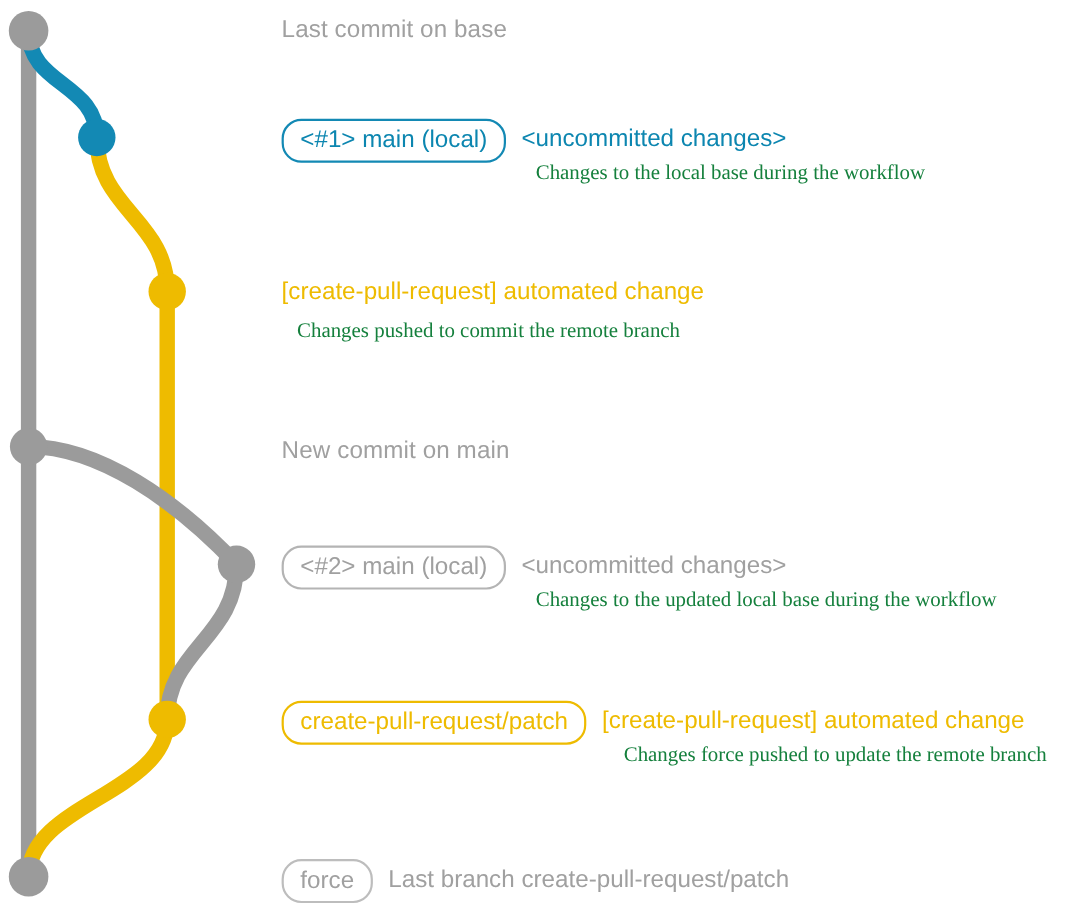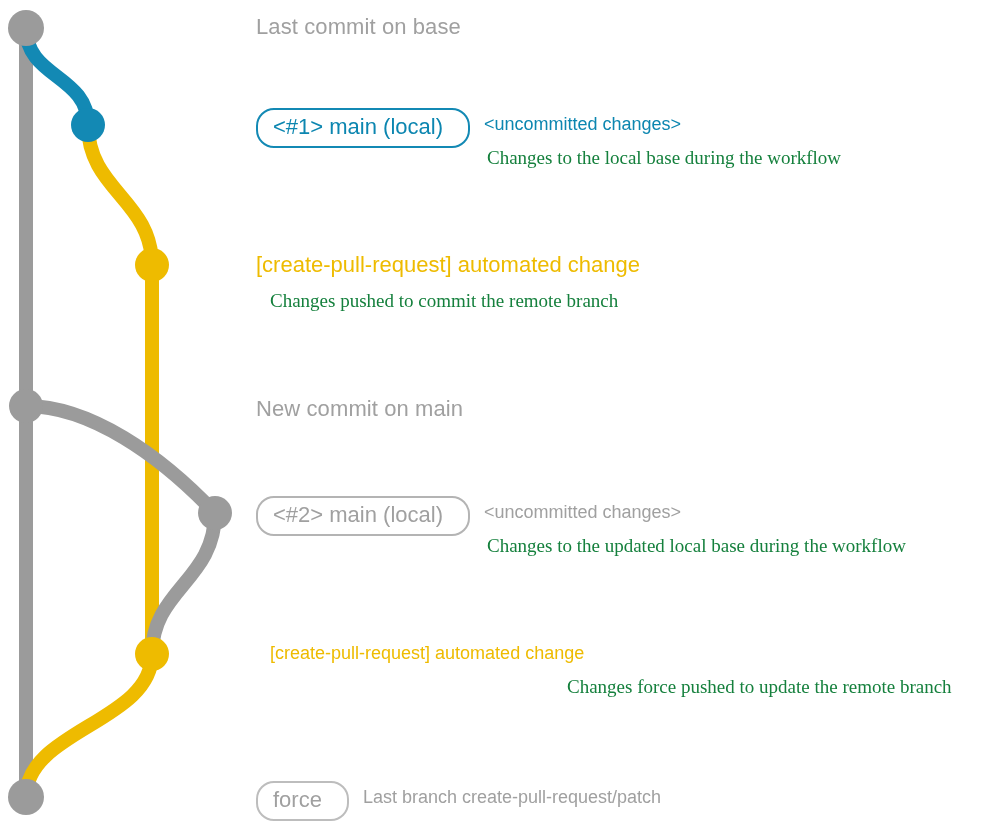--- a/index.html
+++ b/index.html
@@ -38,33 +38,33 @@
     color: #a0a0a0;
     letter-spacing: 0.1px;
     line-height: 1;
   }
 
   
   .pill {
     display: inline-block;
     border: 2px solid currentColor;
     border-radius: 18px;
-    padding: 6px 25px 8px 15px;
+    padding: 6px 15px 8px 15px;
     font-size: 22px;
     line-height: 1;
     background: #ffffff;
   }
   .pill.teal   { color: #0c86b0; border-color: #1389b4; }
   .pill.grey   { color: #a0a0a0; border-color: #b4b4b4; }
   .pill.yellow { color: #eebb00; border-color: #eebb00; }
   .pill.grey-main { color: #a0a0a0; border-color: #bdbdbd; }
 
   
   .subject {
-    font-size: 18px;
+    font-size: 22px;
     line-height: 1;
     padding-top: 7px;
     margin-left: 14px;
   }
   .subject.teal   { color: #0c86b0; }
   .subject.grey   { color: #a0a0a0; }
   .subject.yellow { color: #eebb00; }
 
   
   .subject-standalone {
@@ -131,20 +131,21 @@
   <span class="caption subject-standalone">New commit on main</span>
 </div>
 
 <div class="row" style="left:256px; top:496px;">
   <span class="pill grey">&lt;#2&gt; main (local)</span>
   <span class="subject grey">&lt;uncommitted changes&gt;</span>
 </div>
 <div class="note" style="left:487px; top:536px;">Changes to the updated local base during the workflow</div>
 
 <div class="row" style="left:256px; top:637px;">
+  <span class="pill yellow">create-pull-request/patch</span>
   <span class="subject yellow">[create-pull-request] automated change</span>
 </div>
 <div class="note" style="left:567px; top:677px;">Changes force pushed to update the remote branch</div>
 
 <div class="row" style="left:256px; top:781px;">
   <span class="pill grey-main">force</span>
   <span class="subject grey">Last branch create-pull-request/patch</span>
 </div>
 
 </body></html>

